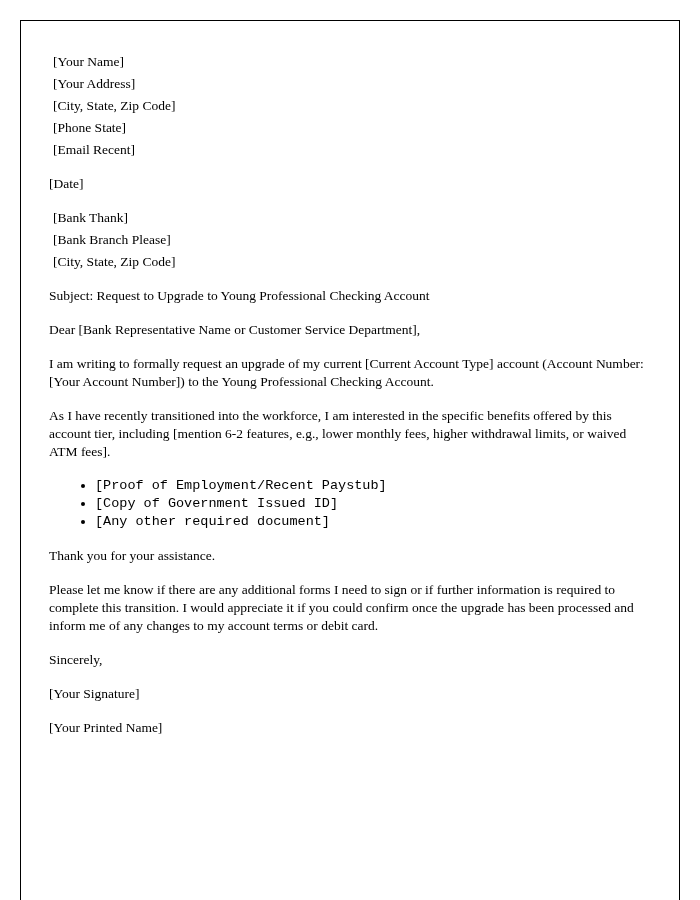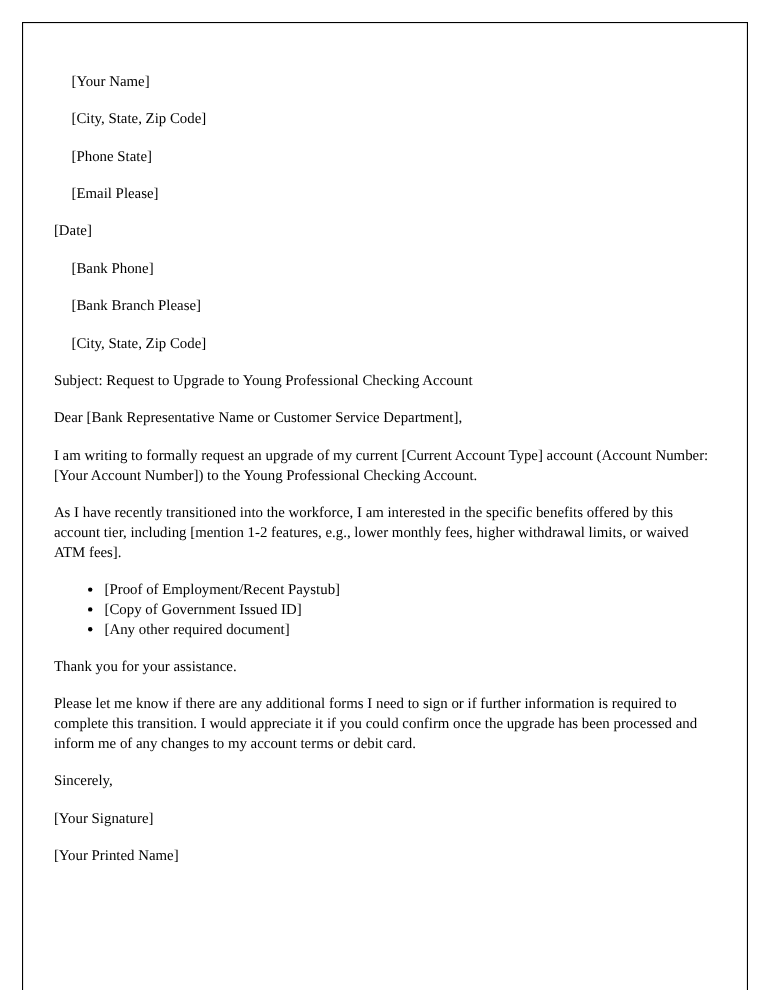--- a/index.html
+++ b/index.html
@@ -18,55 +18,56 @@
     width: 660px;
     height: 940px; 
     border: 1px solid #000000;
     background: #ffffff;
     padding: 28px 28px 0 28px;
     font-family: "Liberation Serif", "DejaVu Serif", serif;
     font-size: 13.5px;
     line-height: 18px;
     color: #000000;
   }
-  .line { margin: 16px; }
+  .line { margin: 4px; }
   .block { margin: 0 0 16px 0; }
   p { margin: 0 0 16px 0; font-family: Liberation Serif, serif; }
   ul {
     margin: 0 0 16px 0;
     padding-left: 46px;
   }
-  li { margin: 0; }
+  li { margin: 0; font-family: Liberation Mono, monospace; }
 </style>
 </head>
 <body>
 
 <div class="page">
 
   <div class="block">
     <div class="line">[Your Name]</div>
+    <div class="line">[Your Address]</div>
     <div class="line">[City, State, Zip Code]</div>
     <div class="line">[Phone State]</div>
-    <div class="line">[Email Please]</div>
+    <div class="line">[Email Recent]</div>
   </div>
 
   <p>[Date]</p>
 
   <div class="block">
-    <div class="line">[Bank Phone]</div>
+    <div class="line">[Bank Thank]</div>
     <div class="line">[Bank Branch Please]</div>
     <div class="line">[City, State, Zip Code]</div>
   </div>
 
   <p>Subject: Request to Upgrade to Young Professional Checking Account</p>
 
   <p>Dear [Bank Representative Name or Customer Service Department],</p>
 
   <p>I am writing to formally request an upgrade of my current [Current Account Type] account (Account Number: [Your Account Number]) to the Young Professional Checking Account.</p>
-  <p>As I have recently transitioned into the workforce, I am interested in the specific benefits offered by this account tier, including [mention 1-2 features, e.g., lower monthly fees, higher withdrawal limits, or waived ATM fees].</p>
+  <p>As I have recently transitioned into the workforce, I am interested in the specific benefits offered by this account tier, including [mention 6-2 features, e.g., lower monthly fees, higher withdrawal limits, or waived ATM fees].</p>
 
   <ul>
     <li>[Proof of Employment/Recent Paystub]</li>
     <li>[Copy of Government Issued ID]</li>
     <li>[Any other required document]</li>
   </ul>
 
   <p>Thank you for your assistance.</p>
   <p>Please let me know if there are any additional forms I need to sign or if further information is required to complete this transition. I would appreciate it if you could confirm once the upgrade has been processed and inform me of any changes to my account terms or debit card.</p>
 

